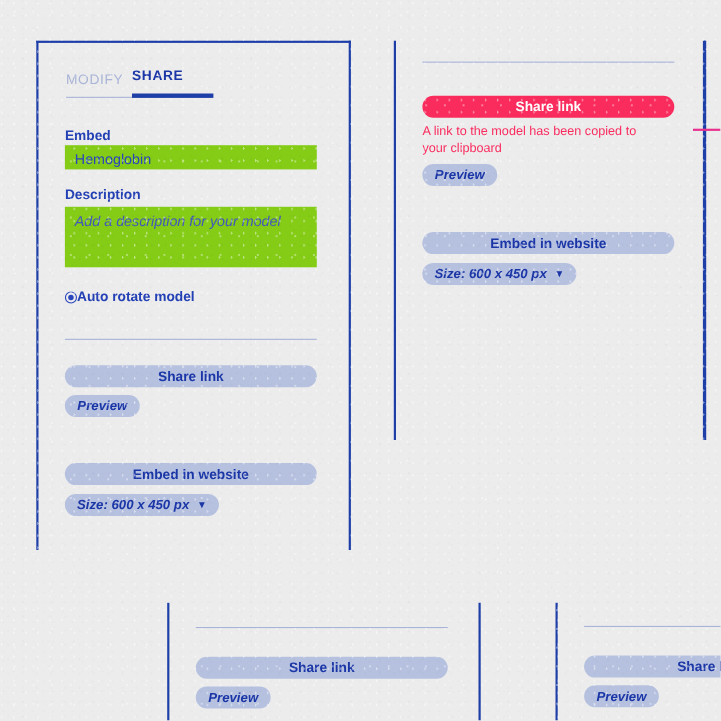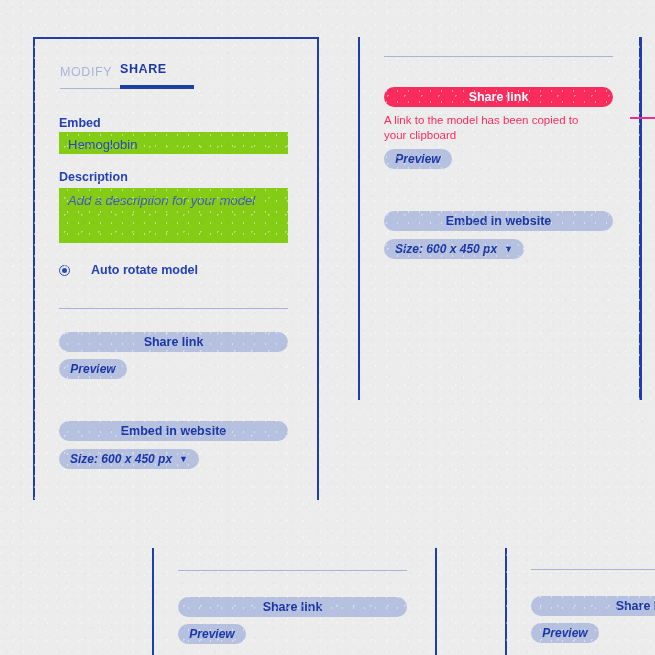--- a/index.html
+++ b/index.html
@@ -74,21 +74,21 @@
   }
   .textbox.placeholder {
     font-style: italic;
     color: #4257bd;
   }
 
   .radio-row {
     position: absolute;
     display: flex;
     align-items: center;
-    gap: 21px;
+    gap: 0;
   }
   .radio {
     width: 11px; height: 11px;
     border-radius: 50%;
     border: 1.5px solid #2a46bd;
     box-sizing: border-box;
     display: flex; align-items: center; justify-content: center;
   }
   .radio::after {
     content: "";

